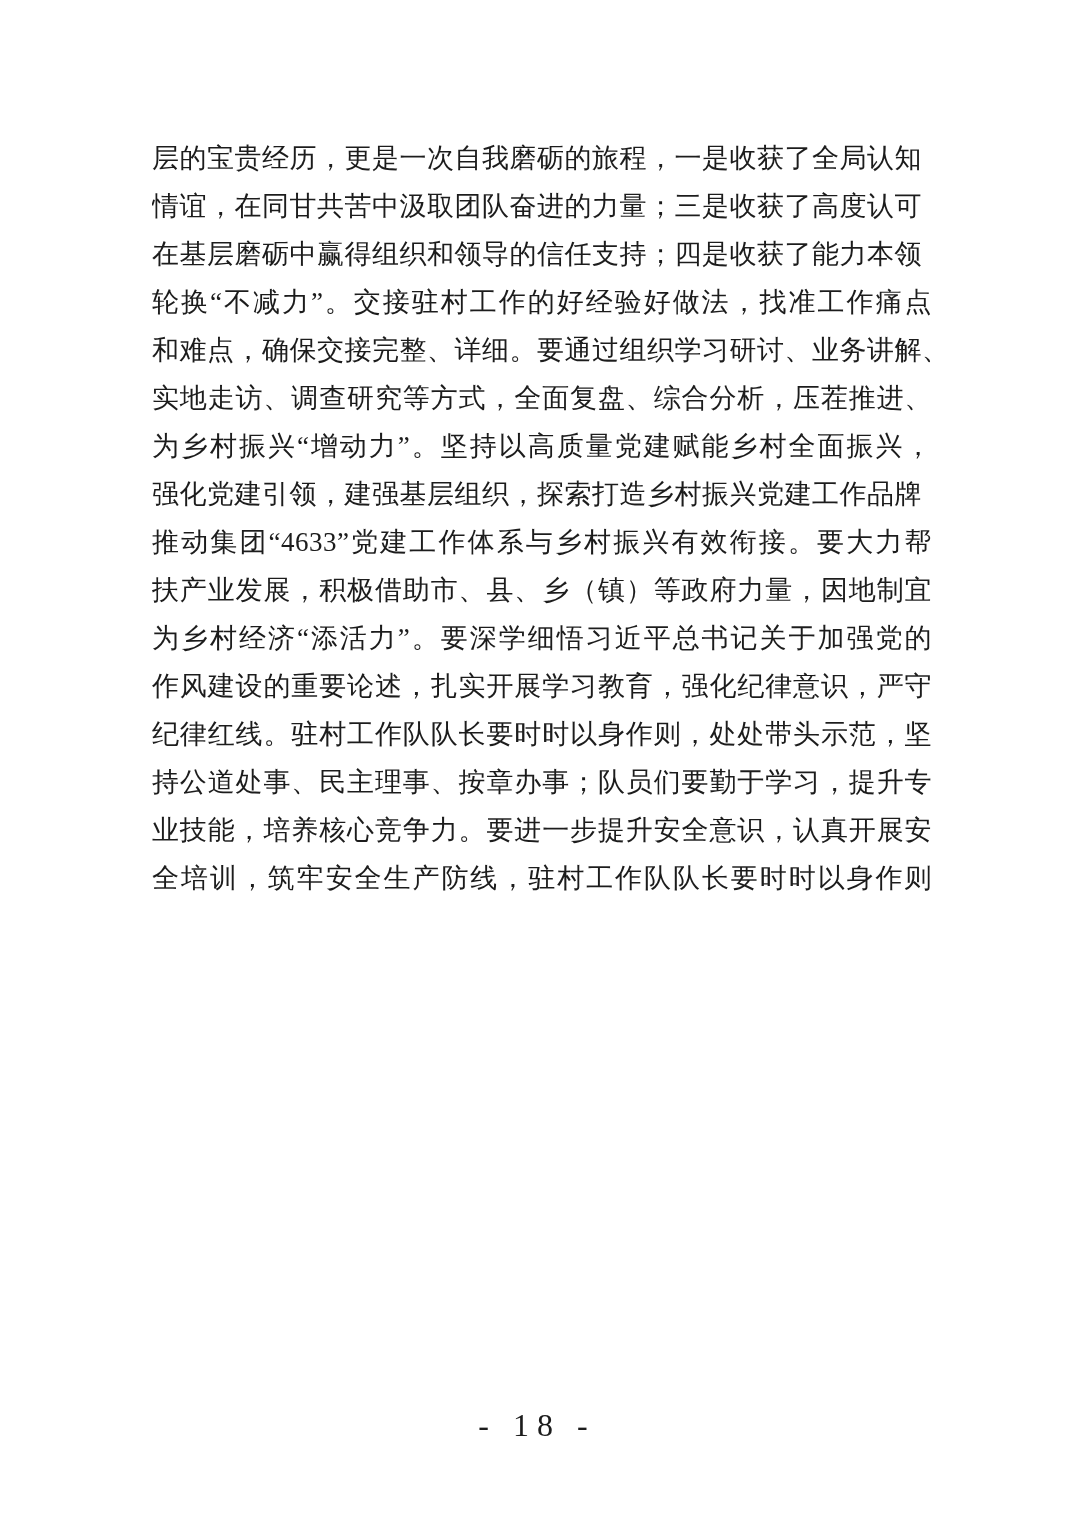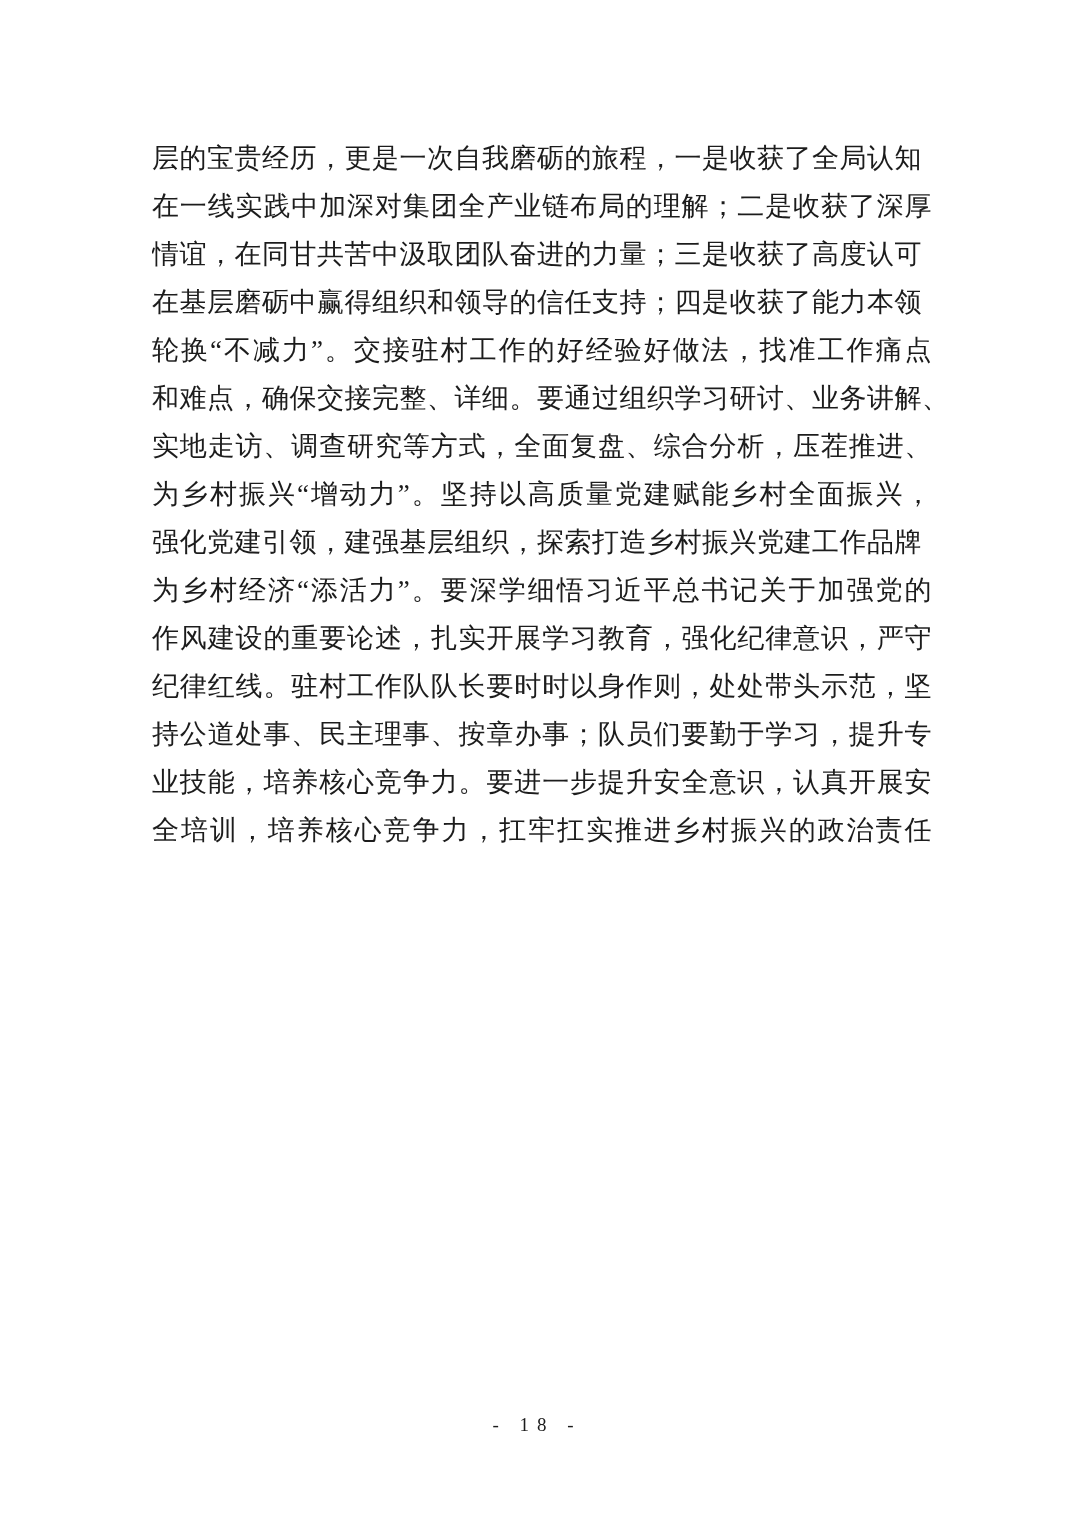--- a/index.html
+++ b/index.html
@@ -37,42 +37,43 @@
   }
   .line.indent {
     text-indent: 56px;
   }
   .page-number {
     position: absolute;
     top: 1405px;
     left: 0;
     width: 100%;
     text-align: center;
-    font-size: 19px;
+    font-size: 32px;
     line-height: 40px;
     letter-spacing: 8px;
     color: #1c1c1c;
   }
 </style>
 </head>
 <body>
 
 <div class="page">
   <div class="doc-body">
 
   <div class="line">层的宝贵经历，更是一次自我磨砺的旅程，一是收获了全局认知，</div>
-      <div class="line">在一线实践中加深对集团全产业链布局的理解；二是收获了深厚</div>
       <div class="line">情谊，在同甘共苦中汲取团队奋进的力量；三是收获了高度认可，</div>
       <div class="line">在基层磨砺中赢得组织和领导的信任支持；四是收获了能力本领，</div>
       <div class="line">轮换“不减力”。交接驻村工作的好经验好做法，找准工作痛点</div>
       <div class="line">和难点，确保交接完整、详细。要通过组织学习研讨、业务讲解、</div>
       <div class="line">实地走访、调查研究等方式，全面复盘、综合分析，压茬推进、</div>
       <div class="line">为乡村振兴“增动力”。坚持以高质量党建赋能乡村全面振兴，</div>
       <div class="line">强化党建引领，建强基层组织，探索打造乡村振兴党建工作品牌，</div>
+      <div class="line">推动集团“4633”党建工作体系与乡村振兴有效衔接。要大力帮</div>
+      <div class="line">扶产业发展，积极借助市、县、乡（镇）等政府力量，因地制宜</div>
       <div class="line">为乡村经济“添活力”。要深学细悟习近平总书记关于加强党的</div>
       <div class="line">作风建设的重要论述，扎实开展学习教育，强化纪律意识，严守</div>
       <div class="line">纪律红线。驻村工作队队长要时时以身作则，处处带头示范，坚</div>
       <div class="line">持公道处事、民主理事、按章办事；队员们要勤于学习，提升专</div>
       <div class="line">业技能，培养核心竞争力。要进一步提升安全意识，认真开展安</div>
-      <div class="line">全培训，培养核心竞争力，扛牢扛实推进乡村振兴的政治责任</div>
+      <div class="line">全培训，筑牢安全生产防线，驻村工作队队长要时时以身作则</div>
     </div>
   <div class="page-number">- 18 -</div>
 </div>
 
 </body></html>

